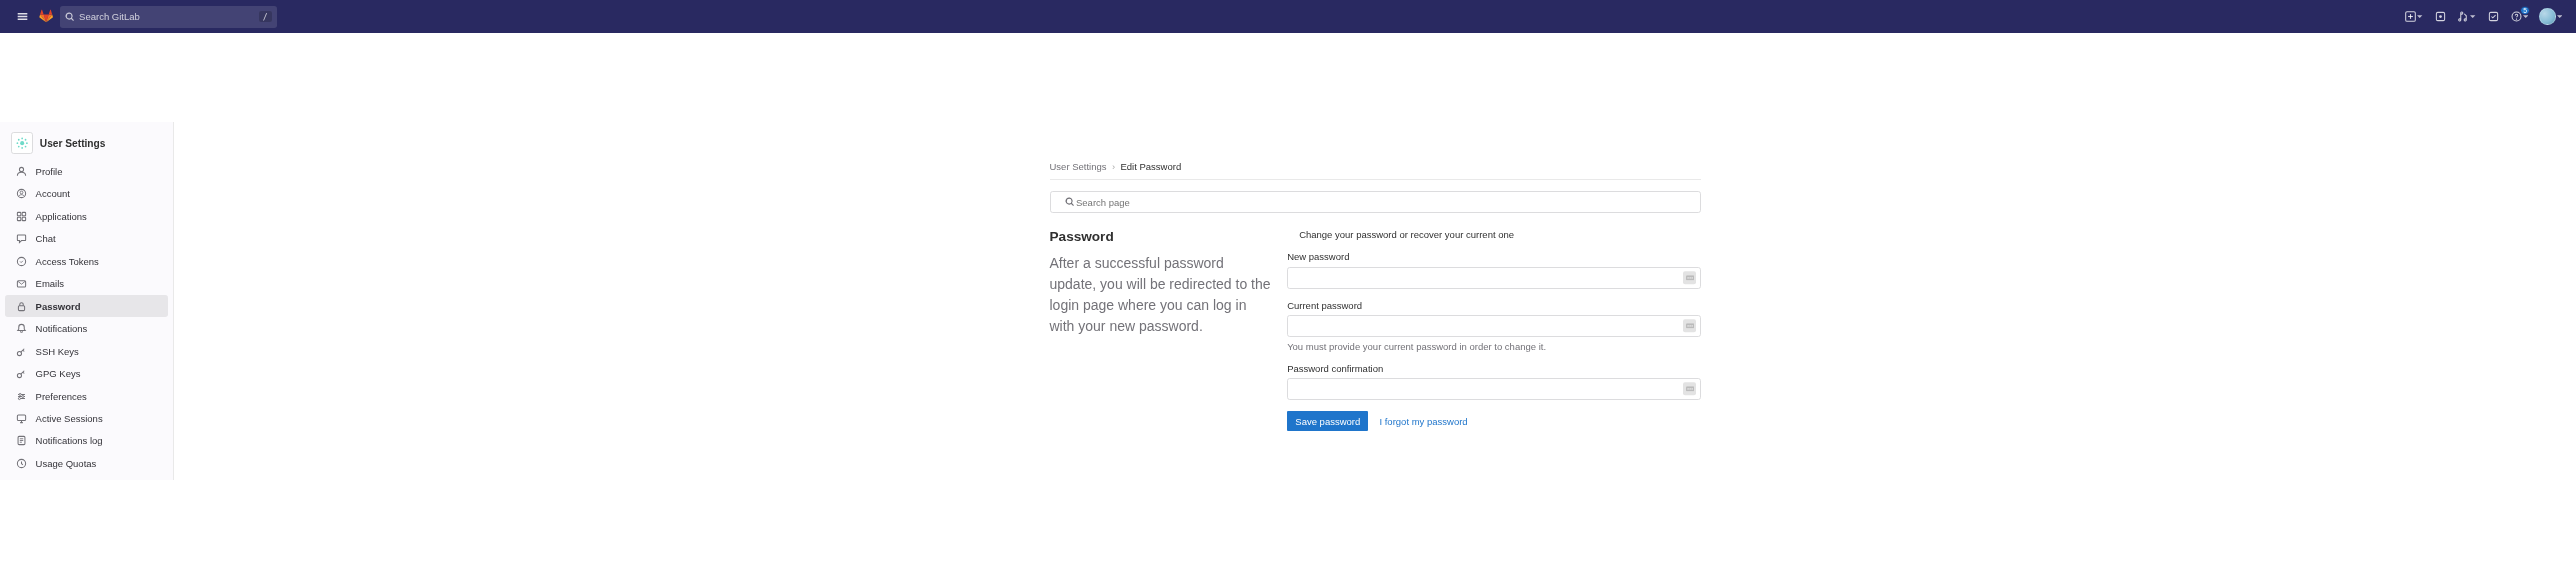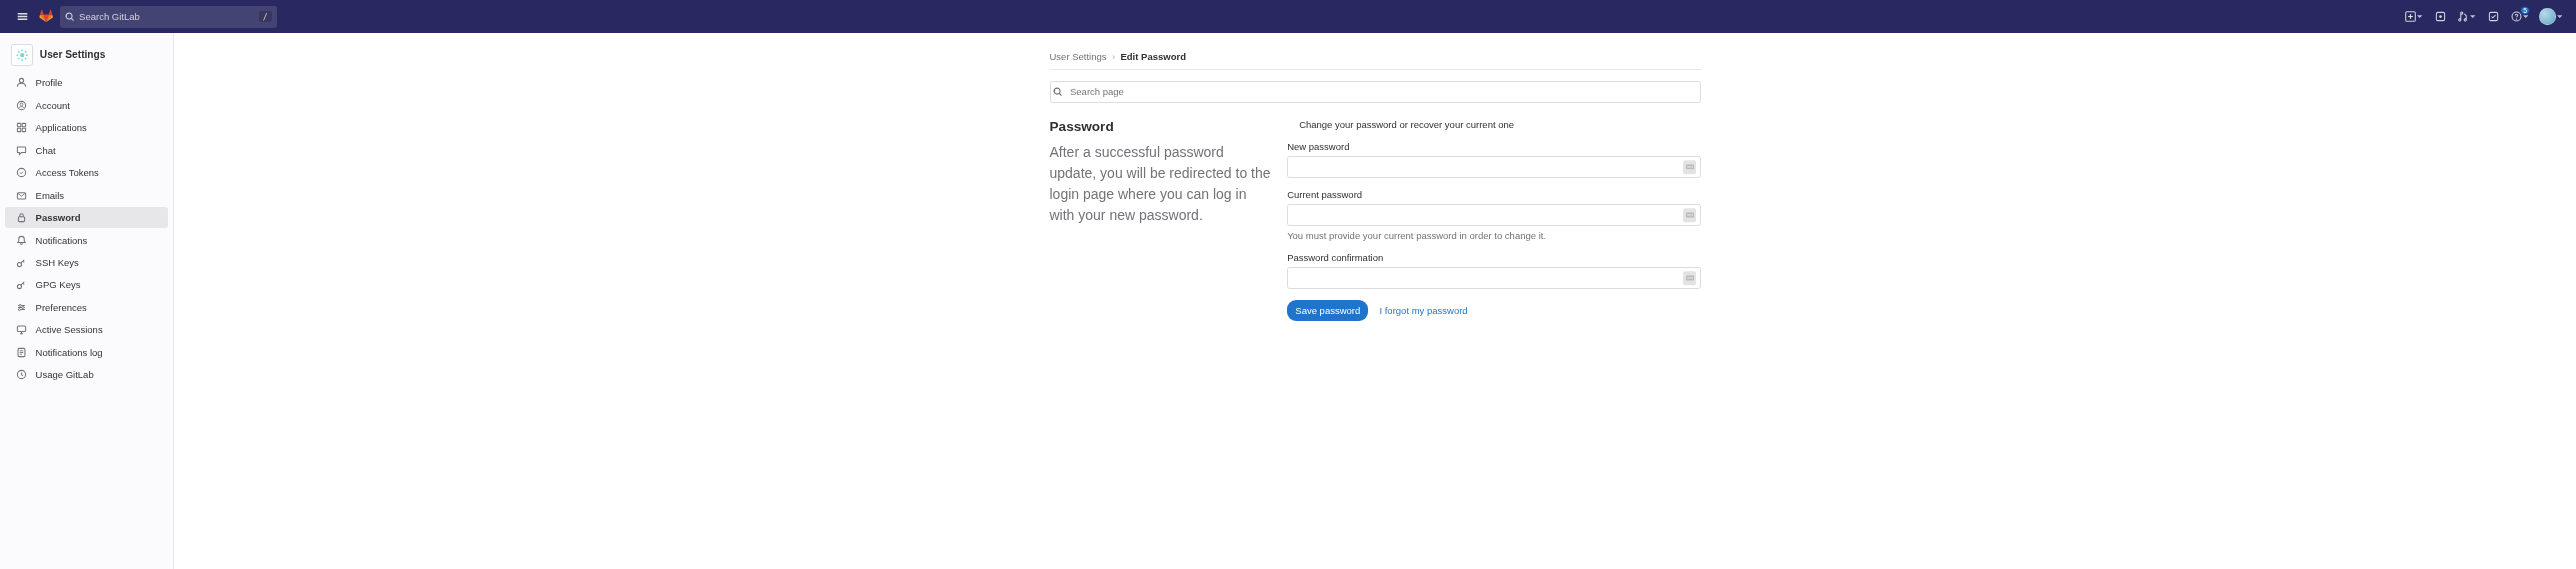--- a/index.html
+++ b/index.html
@@ -14,54 +14,54 @@
     .search-box input { flex: 1; background: transparent; border: none; outline: none; color: #fff; font-size: 9.5px; padding: 0 4.1px; }
     .search-box input::placeholder { color: rgba(255,255,255,0.75); }
     .search-kbd { background: rgba(0,0,0,0.18); border-radius: 2px; padding: 0.7px 4.1px; font-size: 8.2px; color: rgba(255,255,255,0.75); font-family: monospace; }
     .topbar-right { display: flex; align-items: center; gap: 5.4px; }
     .topbar-btn { min-width: 19px; height: 19px; display: flex; align-items: center; justify-content: center; cursor: pointer; border-radius: 2.7px; gap: 1.4px; padding: 0 2.7px; position: relative; }
     .badge-dot { position: absolute; top: -1.4px; right: 1.4px; background: #1f75cb; color: #fff; border-radius: 5.4px; font-size: 6.8px; min-width: 9.5px; height: 9.5px; display: flex; align-items: center; justify-content: center; border: 0.7px solid #292961; }
     .chevron-down { width: 5.4px; height: 5.4px; }
     .avatar { width: 16.3px; height: 16.3px; border-radius: 50%; background: radial-gradient(circle at 30% 30%, #b8d8e8 0%, #86bcd6 60%, #5c94b0 100%); border: 0.7px solid rgba(255,255,255,0.25); }
     
     
-    .layout { display: flex; height: calc(100% - 33px); }
+    .layout { display: flex; height: calc(100% - 33px); align-items: center; }
     .sidebar { width: 174px; background: #fbfafd; border-right: 0.7px solid #e9e9e9; display: flex; flex-direction: column; padding: 5.4px 0; overflow-y: auto; }
     .sidebar-header { display: flex; align-items: center; gap: 6.8px; padding: 5.4px 11px; font-weight: 600; font-size: 10.2px; }
     .sidebar-avatar { width: 22px; height: 22px; border-radius: 2.7px; border: 0.7px solid #dcdcde; background: #fff; display: flex; align-items: center; justify-content: center; }
     .sidebar-item { display: flex; align-items: center; gap: 8.2px; padding: 5.4px 11px; color: #333238; cursor: pointer; border-radius: 0; margin: 0.7px 5.4px; border-radius: 2.7px; }
     .sidebar-item.active { background: rgba(0,0,0,0.08); font-weight: 600; }
     .sidebar-icon { width: 11px; height: 11px; display: flex; align-items: center; justify-content: center; flex-shrink: 0; }
     
     
     .main { flex: 1; overflow-y: auto; }
     .content-wrap { max-width: 673px; margin: 0 auto; padding: 11px 11px 27px; }
     .breadcrumb { display: flex; align-items: center; gap: 5.4px; color: #737278; font-size: 9.5px; padding: 6.8px 0; border-bottom: 0.7px solid #e9e9e9; }
     .breadcrumb a { color: #737278; text-decoration: none; cursor: pointer; }
-    .breadcrumb .current { color: #303030; font-weight: 700; }
+    .breadcrumb .current { color: #303030; font-weight: 400; }
     .breadcrumb-sep { color: #aaa; }
     
     .page-search { margin-top: 11px; }
-    .page-search-box { display: flex; align-items: center; border: 0.7px solid #dcdcde; border-radius: 2.7px; height: 22px; padding: 0 2px; gap: 8px; }
+    .page-search-box { display: flex; align-items: center; border: 0.7px solid #dcdcde; border-radius: 2.7px; height: 22px; padding: 0 14px; gap: 2px; }
     .page-search-box input { flex: 1; border: none; outline: none; font-size: 9.5px; }
     
     .content-cols { display: flex; gap: 16.3px; margin-top: 16.3px; }
     .content-left { flex: 0 0 34%; }
     .content-right { flex: 1; }
     .section-title { font-size: 13.6px; font-weight: 600; margin-bottom: 8.2px; color: #303030; }
     .section-desc { color: #737278; line-height: 1.5; font-size: 14px; }
     .section-intro { font-weight: 400; margin-bottom: 11px; color: #303030; margin-left: 12px; }
     .form-group { margin-bottom: 11px; }
     .form-label { font-weight: 400; color: #303030; font-size: 9.5px; display: block; margin-bottom: 4.1px; }
     .form-input-wrap { position: relative; }
     .form-input { width: 100%; height: 22px; border: 0.7px solid #dcdcde; border-radius: 2.7px; padding: 0 27px 0 6.8px; font-size: 9.5px; outline: none; background: #fff; }
     .pw-meter { position: absolute; right: 4.1px; top: 50%; transform: translateY(-50%); width: 13.6px; height: 13.6px; background: #e3e3e3; border-radius: 2px; display: flex; align-items: center; justify-content: center; }
     .help-text { color: #737278; font-size: 9.5px; margin-top: 4.1px; }
     .form-actions { display: flex; align-items: center; gap: 11px; margin-top: 5.4px; }
-    .btn-primary { background: #1f75cb; color: #fff; border: none; border-radius: 9px; padding: 4.8px 8.2px; font-size: 9.5px; cursor: pointer; }
+    .btn-primary { background: #1f75cb; color: #fff; border: none; border-radius: 1px; padding: 4.8px 8.2px; font-size: 9.5px; cursor: pointer; }
     .link { color: #1f75cb; text-decoration: none; font-size: 9.5px; cursor: pointer; }
     
     svg { display: block; }
   </style>
 </head>
 <body>
 
 <div class="topbar">
   <div class="topbar-left">
     <div class="hamburger-btn">
@@ -278,21 +278,21 @@
           </span>
           <span>Notifications log</span>
         </div>
         <div class="sidebar-item">
           <span class="sidebar-icon">
             <svg width="11" height="11" viewBox="0 0 16 16">
               <circle cx="8" cy="8" r="6" fill="none" stroke="#737278" stroke-width="1.5"></circle>
               <path fill="none" stroke="#737278" stroke-width="1.5" d="M8 5v3l2 2"></path>
             </svg>
           </span>
-          <span>Usage GitLab</span>
+          <span>Usage Quotas</span>
         </div>
       </div>
   </div>
 
   <div class="main">
     <div class="content-wrap">
       <div class="breadcrumb">
         <a>User Settings</a>
         <span class="breadcrumb-sep">›</span>
         <span class="current">Edit Password</span>

